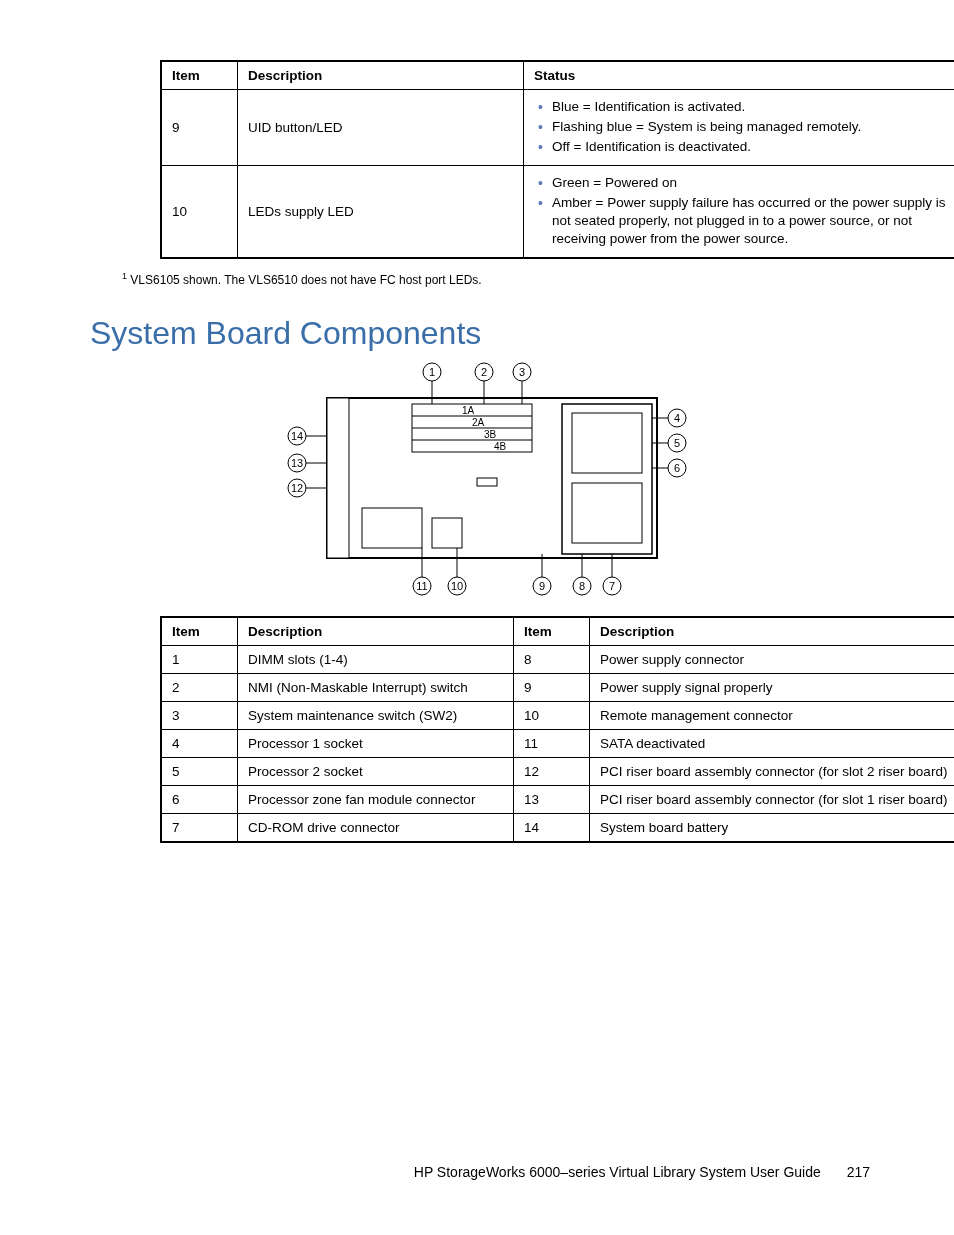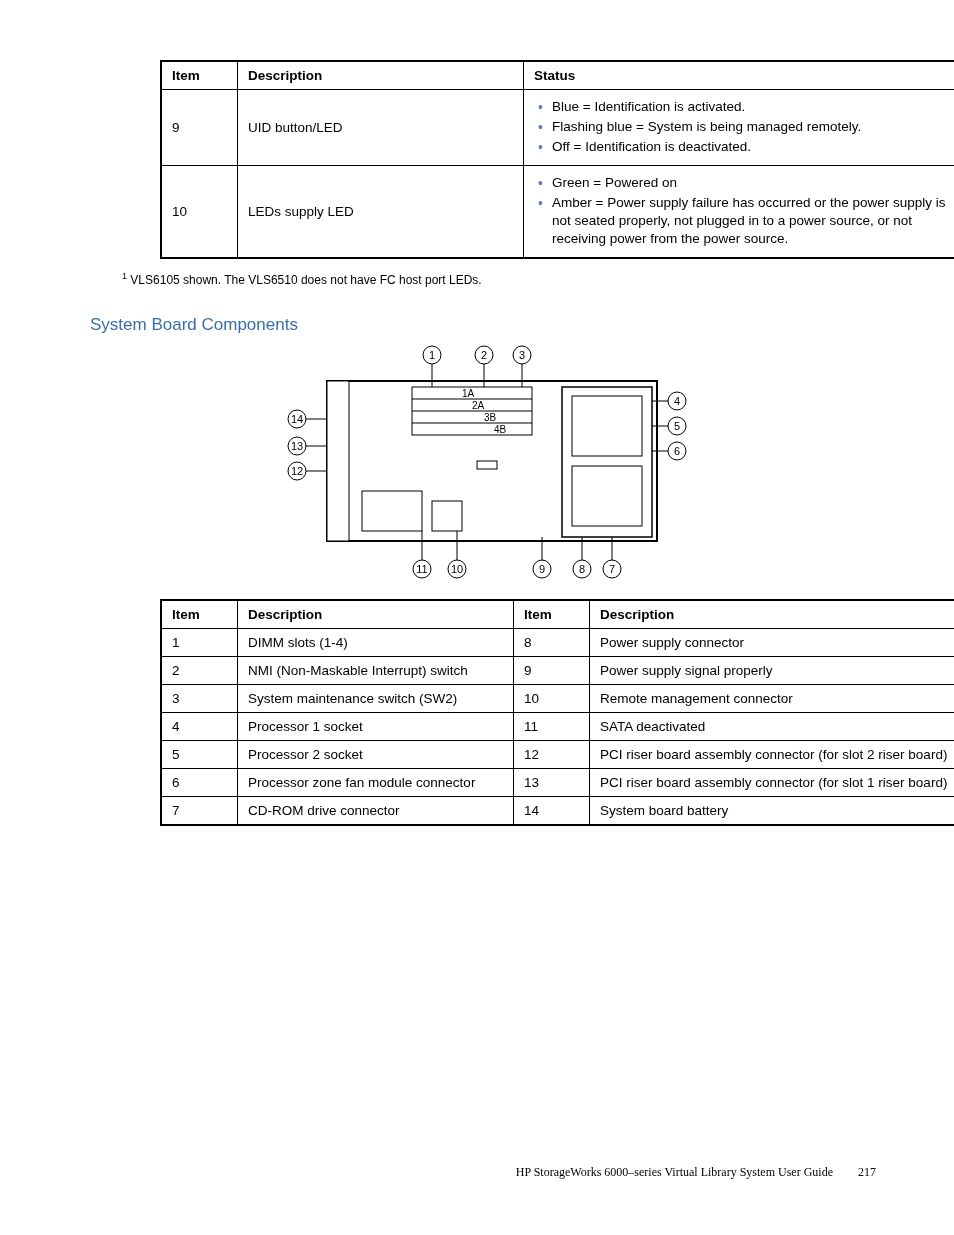--- a/index.html
+++ b/index.html
@@ -12,30 +12,30 @@
   .t1 .c-item{width:55px;border-left:2px solid #000;}
   .t1 .c-desc{width:265px;border-left:1px solid #000;}
   .t1 .c-stat{border-left:1px solid #000;border-right:4px solid #4c1d95;}
   .t1 thead th{border-top:2px solid #000;}
   .t1 tbody tr:last-child td{border-bottom:2px solid #000;}
   ul.bl{list-style:none;margin:0;padding:0;}
   ul.bl li{position:relative;padding-left:14px;margin:2px 4px;line-height:1.35;}
   ul.bl li:before{content:"•";position:absolute;left:0;top:0;color:#5a7bb5;font-size:14px;}
   .footnote{font-size:12px;margin:12px 0 0 32px;}
   .footnote sup{font-size:9px;vertical-align:super;}
-  h2.section{font-family:Arial,Helvetica,sans-serif;font-weight:normal;font-size:17px;color:#3a6ea8;margin:28px 0 6px 0;}
+  h2.section{font-family:Arial,Helvetica,sans-serif;font-weight:normal;font-size:32px;color:#3a6ea8;margin:28px 0 6px 0;}
   .diagram{display:block;margin:0 auto 18px auto;}
   .t2 th,.t2 td{border-top:1px solid #000;border-bottom:1px solid #000;}
   .t2 .c-item{width:55px;border-left:2px solid #000;}
   .t2 .c-desc{width:255px;border-left:1px solid #000;}
   .t2 .c-item2{width:55px;border-left:1px solid #000;}
   .t2 .c-desc2{border-left:1px solid #000;border-right:2px solid #000;}
   .t2 thead th{border-top:2px solid #000;}
   .t2 tbody tr:last-child td{border-bottom:2px solid #000;}
-  .footer{position:absolute;bottom:55px;right:78px;font-size:12px;font-family:Liberation Serif, serif;}
+  .footer{position:absolute;bottom:55px;right:84px;font-size:14px;}
   .footer .pn{margin-left:22px;}
 </style>
 </head>
 <body>
 
 <div class="page">
 
   <table class="tbl t1">
     <thead>
       <tr>

